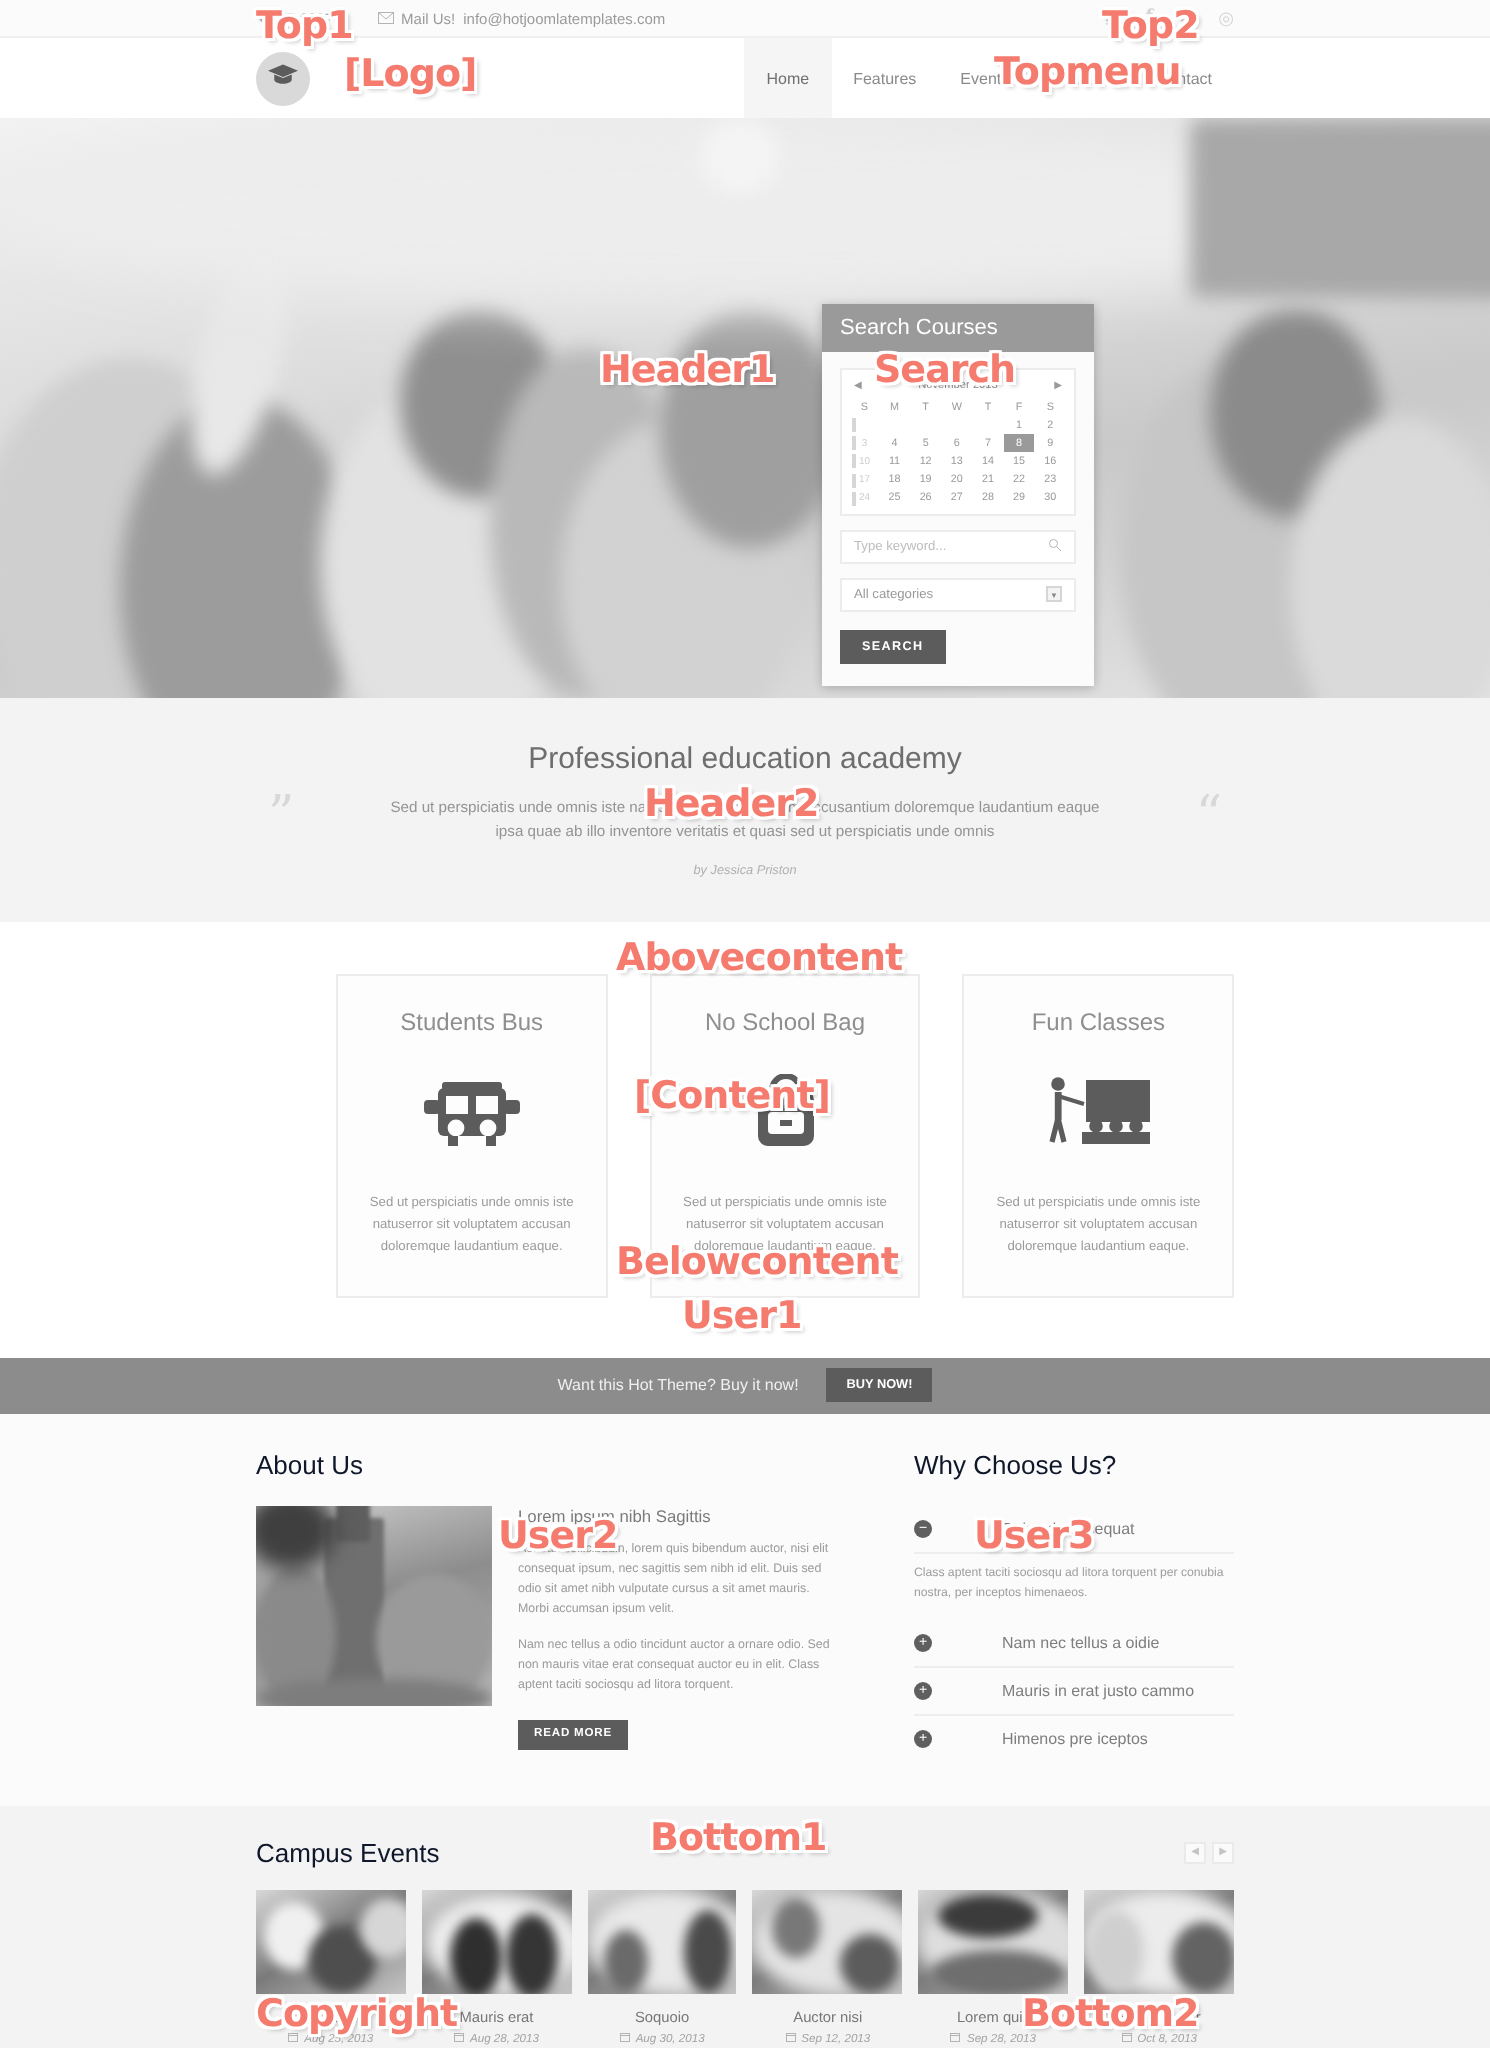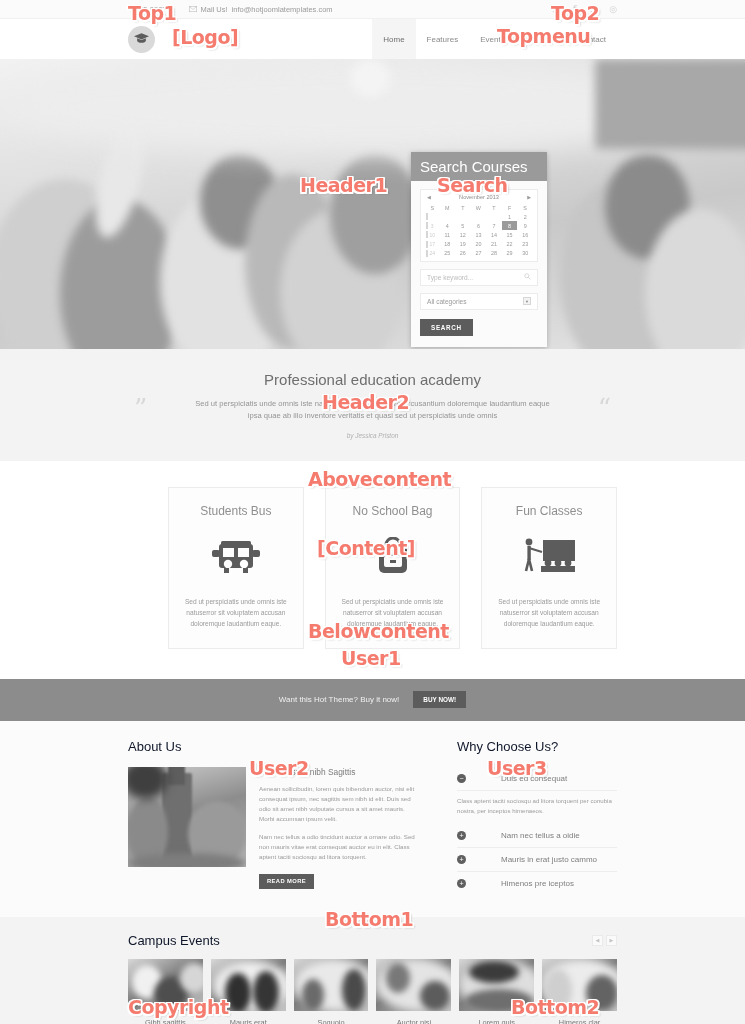--- a/index.html
+++ b/index.html
@@ -69,21 +69,21 @@
   .blob { position: absolute; border-radius: 50%; filter: blur(5px); }
 
   
   .searchmod {
     position: absolute; left: 411px; top: 93px;
     width: 136px; z-index: 20;
     box-shadow: 0 1px 5px rgba(0,0,0,0.22);
   }
   .searchmod h3 {
     background: #9a9a9a; color: #ffffff;
-    font-size: 15px; font-weight: normal;
+    font-size: 11px; font-weight: normal;
     padding: 6px 9px;
   }
   .searchmod .body { background: #fbfbfb; padding: 8px 9px 11px; }
   .cal { border: 1px solid #ececec; background: #fff; padding: 3px 4px; }
   .cal-head {
     display: flex; align-items: center; justify-content: space-between;
     font-size: 5.6px; color: #8d8d8d; padding: 1px 2px 3px;
   }
   .cal-arrow { font-size: 5px; color: #9a9a9a; }
   .cal table { width: 100%; border-collapse: collapse; }
@@ -132,21 +132,21 @@
   .fbox {
     flex: 1; border: 1px solid #ececec; background: #fdfdfd;
     padding: 16px 14px 18px; text-align: center;
   }
   .fbox h3 { font-size: 12px; font-weight: normal; color: #8f8f8f; margin-bottom: 16px; }
   .fbox .icon { height: 48px; display: flex; align-items: center; justify-content: center; margin-bottom: 14px; }
   .fbox p { font-size: 6.6px; color: #9b9b9b; line-height: 1.7; }
 
   
   .user1 {
-    background: #8c8c8c; height: 42px;
+    background: #8c8c8c; height: 28px;
     display: flex; align-items: center; justify-content: center; gap: 14px;
   }
   .user1 .txt { color: #f0f0f0; font-size: 8px; }
   .user1 .buy {
     background: #5c5c5c; color: #ffffff; font-size: 6.4px;
     font-weight: bold; padding: 5px 10px; border: none; cursor: pointer;
   }
 
   
   .midband { background: #fbfbfb; padding: 18px 128px 22px; display: flex; gap: 36px; }

